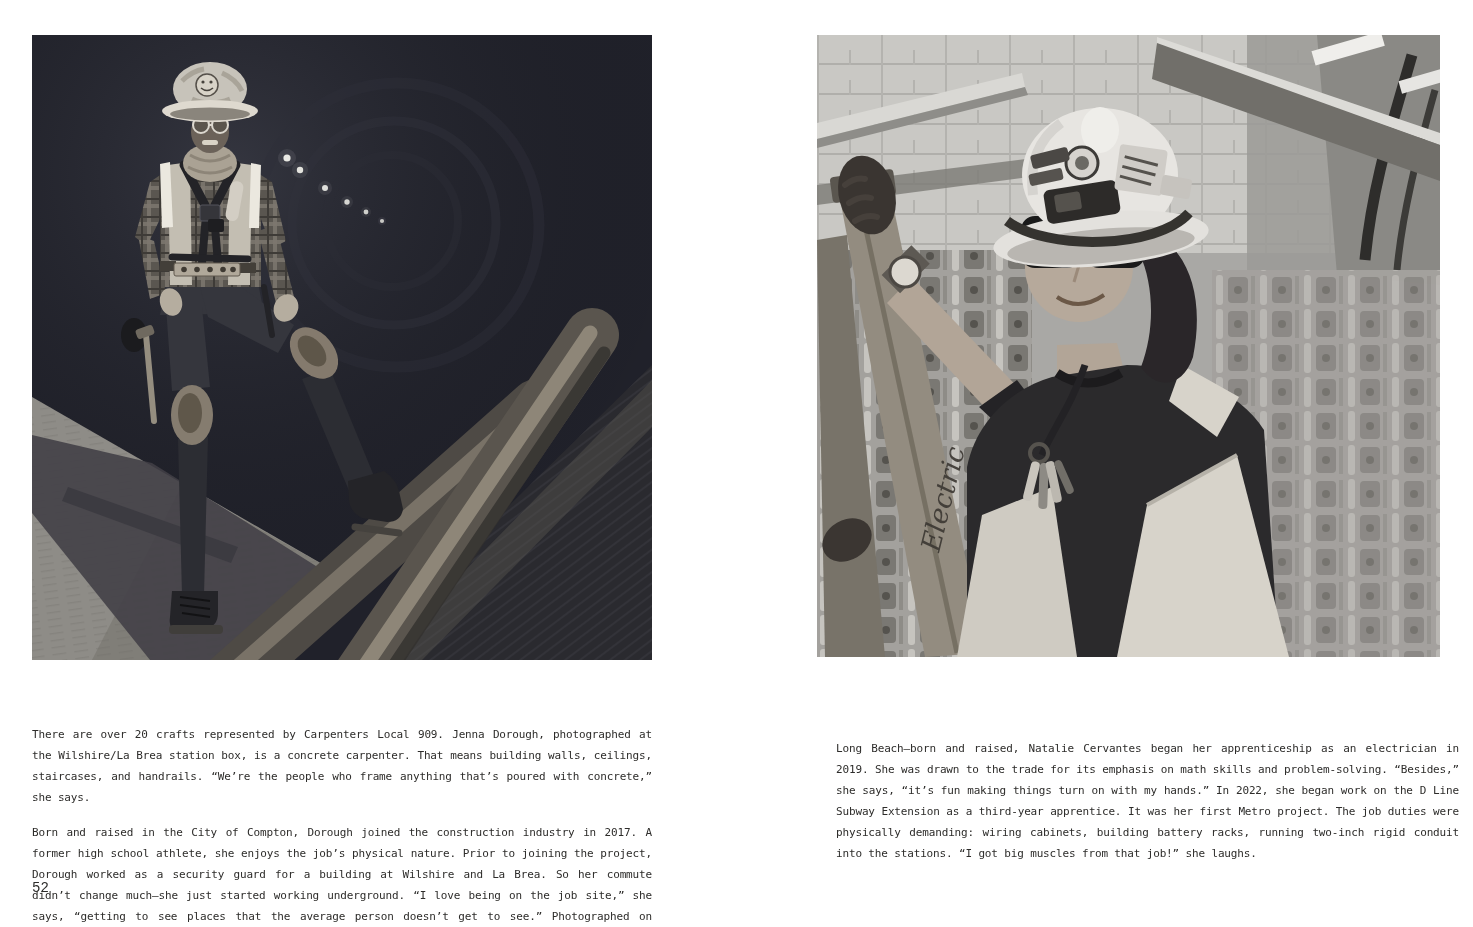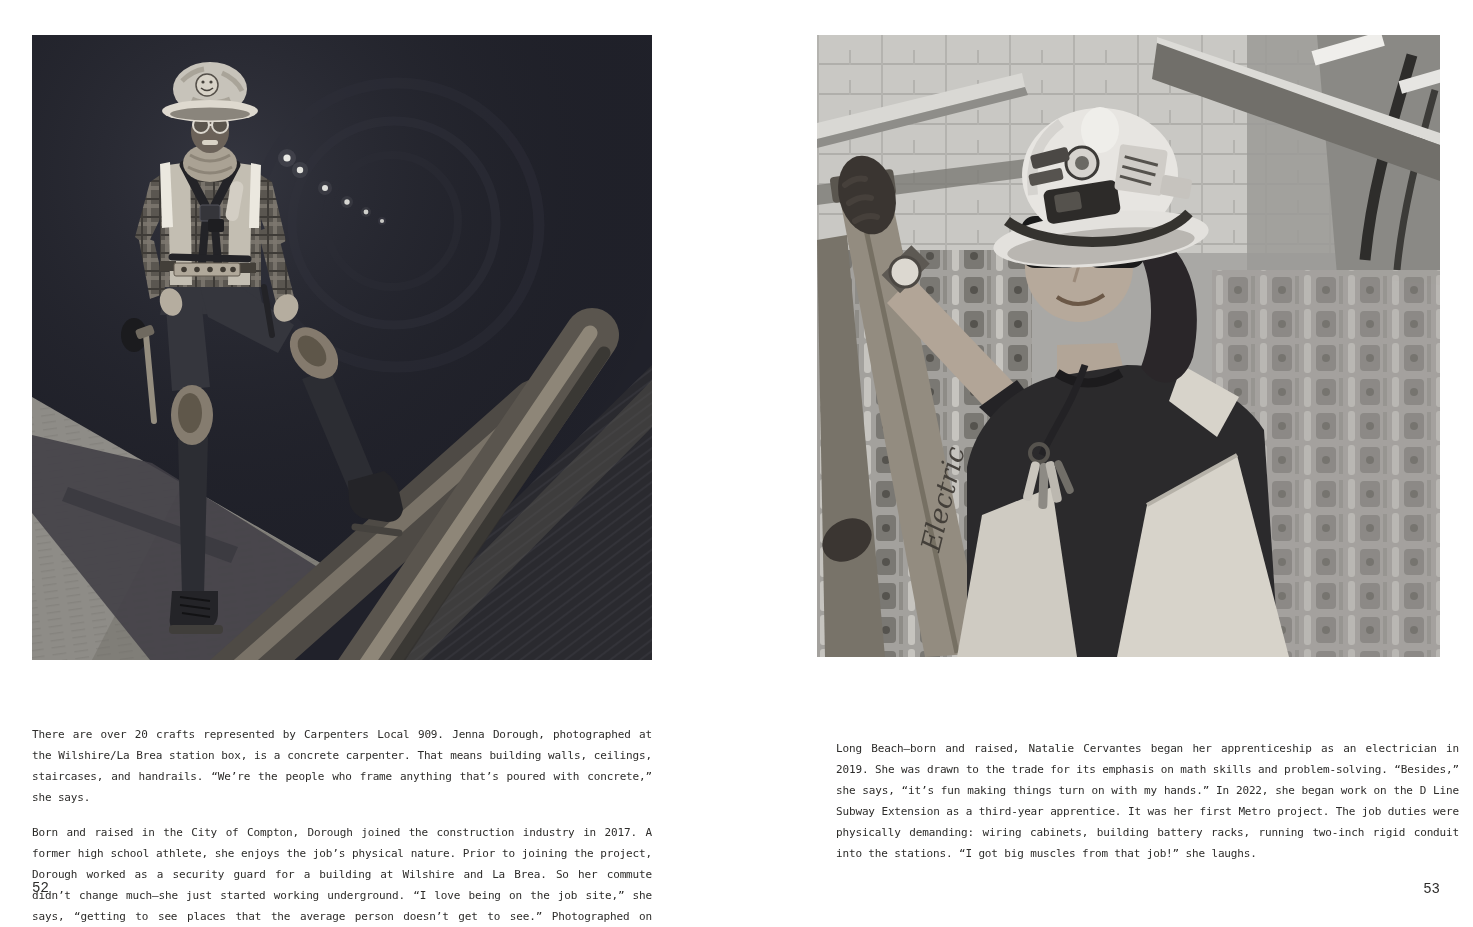--- a/index.html
+++ b/index.html
@@ -299,15 +299,14 @@
   <div class="caption" id="caption-left">
     <p>There are over 20 crafts represented by Carpenters Local 909. Jenna Dorough, photographed at the Wilshire/La Brea station box, is a concrete carpenter. That means building walls, ceilings, staircases, and handrails. “We’re the people who frame anything that’s poured with concrete,” she says.</p>
     <p>Born and raised in the City of Compton, Dorough joined the construction industry in 2017. A former high school athlete, she enjoys the job’s physical nature. Prior to joining the project, Dorough worked as a security guard for a building at Wilshire and La Brea. So her commute didn’t change much—she just started working underground. “I love being on the job site,” she says, “getting to see places that the average person doesn’t get to see.” Photographed on Dorough’s birthday in April, 2022.</p>
   </div>
 
   <div class="caption" id="caption-right">
     <p>Long Beach–born and raised, Natalie Cervantes began her apprenticeship as an electrician in 2019. She was drawn to the trade for its emphasis on math skills and problem-solving. “Besides,” she says, “it’s fun making things turn on with my hands.” In 2022, she began work on the D Line Subway Extension as a third-year apprentice. It was her first Metro project. The job duties were physically demanding: wiring cabinets, building battery racks, running two-inch rigid conduit into the stations. “I got big muscles from that job!” she laughs.</p>
   </div>
 
   <div class="pagenum" id="pagenum-left">52</div>
-  <div class="pagenum" id="pagenum-right">53</div>
 
 </div>
 
 </body></html>

